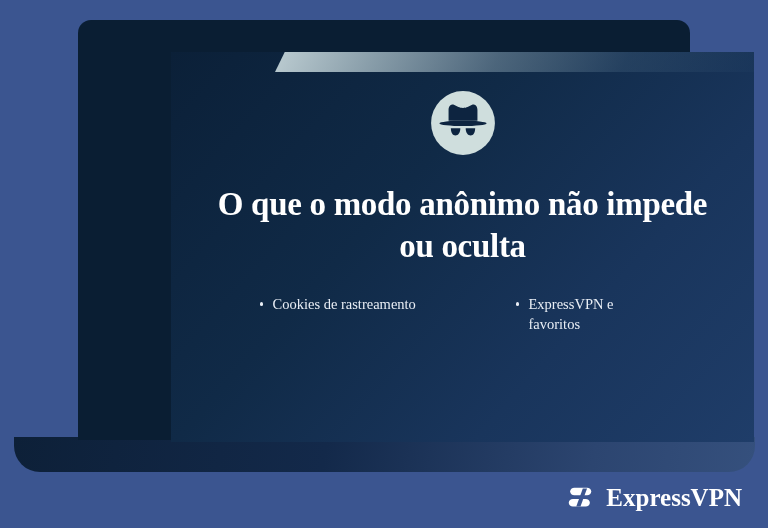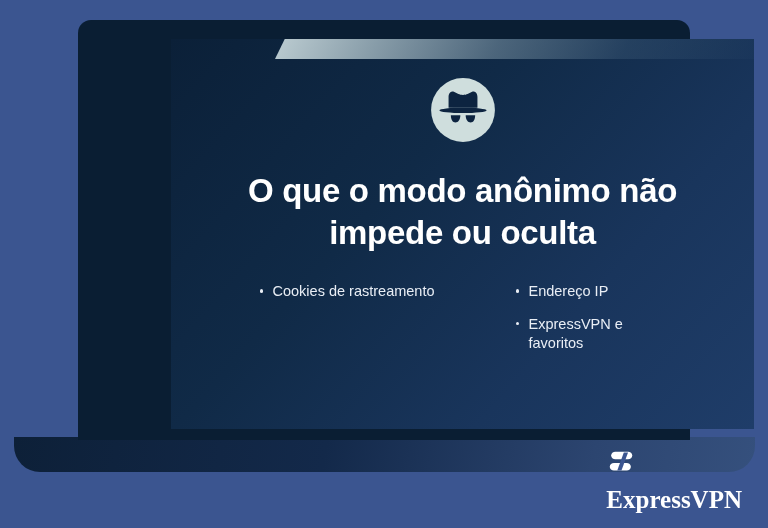--- a/index.html
+++ b/index.html
@@ -38,26 +38,27 @@
     top: 20px;
     width: 612px;
     height: 420px;
     background: #0a1e33;
     border-radius: 13px 13px 0 0;
   }
 
   #screen {
     position: absolute;
     left: 93px;
-    top: 19px;
+    top: 32px;
     width: 583px;
     height: 390px;
     overflow: hidden;
     background:
       linear-gradient(132deg, #0b2038 0%, #102a47 38%, #19355c 70%, #1f3d69 100%);
+    font-family: Liberation Serif, serif;
   }
 
   
   #screen-stripe {
     position: absolute;
     left: 104px;
     top: 0px;
     width: 480px;
     height: 20px;
     background: linear-gradient(90deg,
@@ -133,23 +134,22 @@
     border-radius: 50%;
     background: #e9eef5;
   }
 
   
   #brand {
     position: absolute;
     right: 26px;
     bottom: 16px;
     display: flex;
-    align-items: flex-start;
+    align-items: center;
     gap: 11px;
-    flex-direction: column;
   }
   #brand-mark { width: 30px; height: 30px; display: block; }
   #brand-name {
     color: #ffffff;
     font-family: "Liberation Serif", serif;
     font-size: 25px;
     font-weight: 700;
     letter-spacing: 0px;
     line-height: 1;
   }
@@ -179,21 +179,20 @@
 
         <h1 id="headline">O que o modo anônimo não impede ou oculta</h1>
 
         <div id="bullets">
 
           <div class="bullet-col col-left">
             <div class="bullet-item">Cookies de rastreamento</div>
           </div>
 
           <div class="bullet-col col-right">
-            <div class="bullet-item">Endereço IP</div>
             <div class="bullet-item">ExpressVPN e favoritos</div>
           </div>
 
         </div>
 
       </div>
     </div>
   </div>
 
   <div id="brand">

